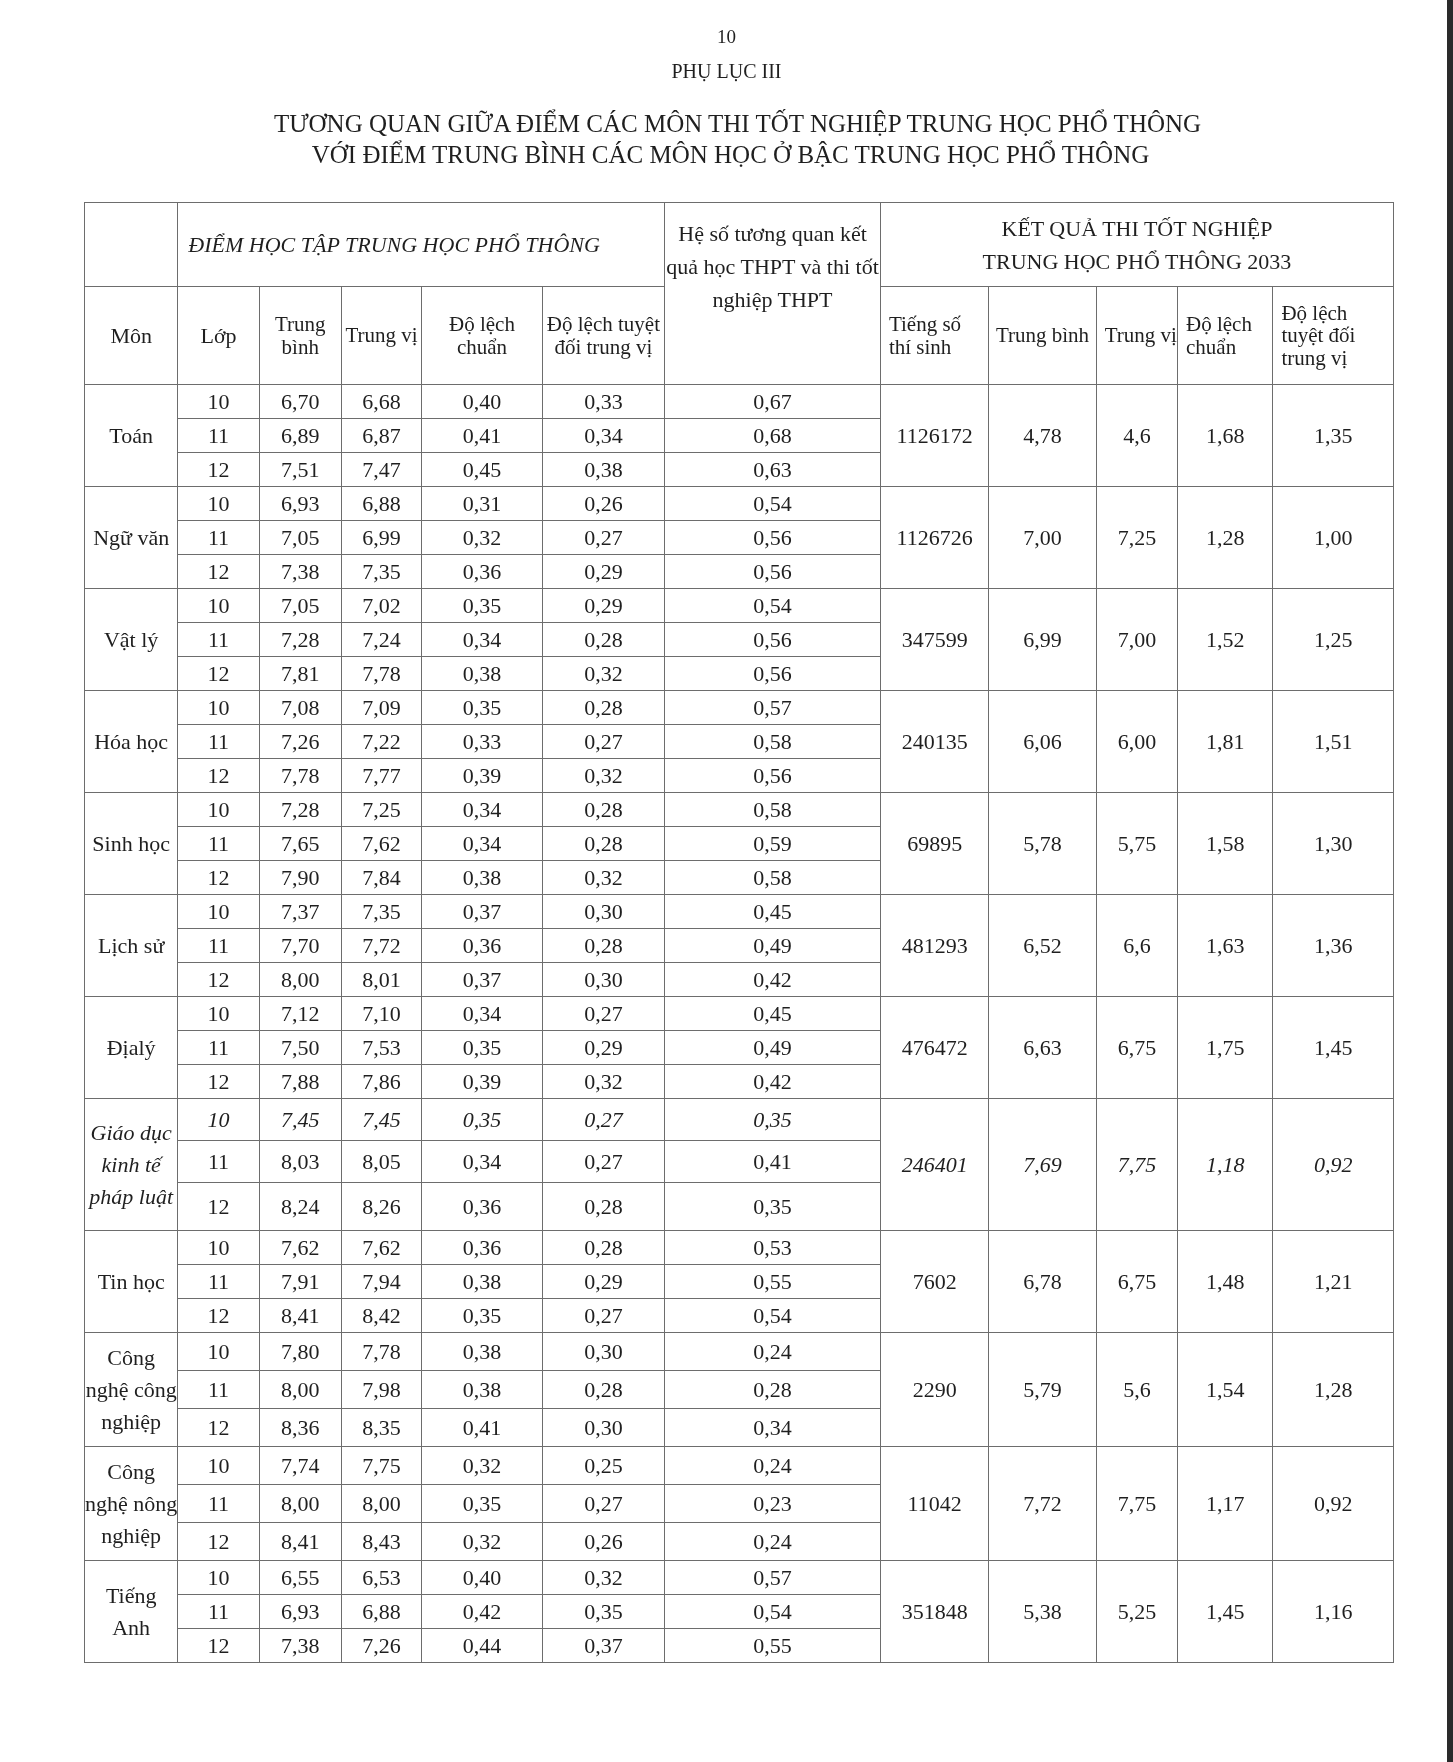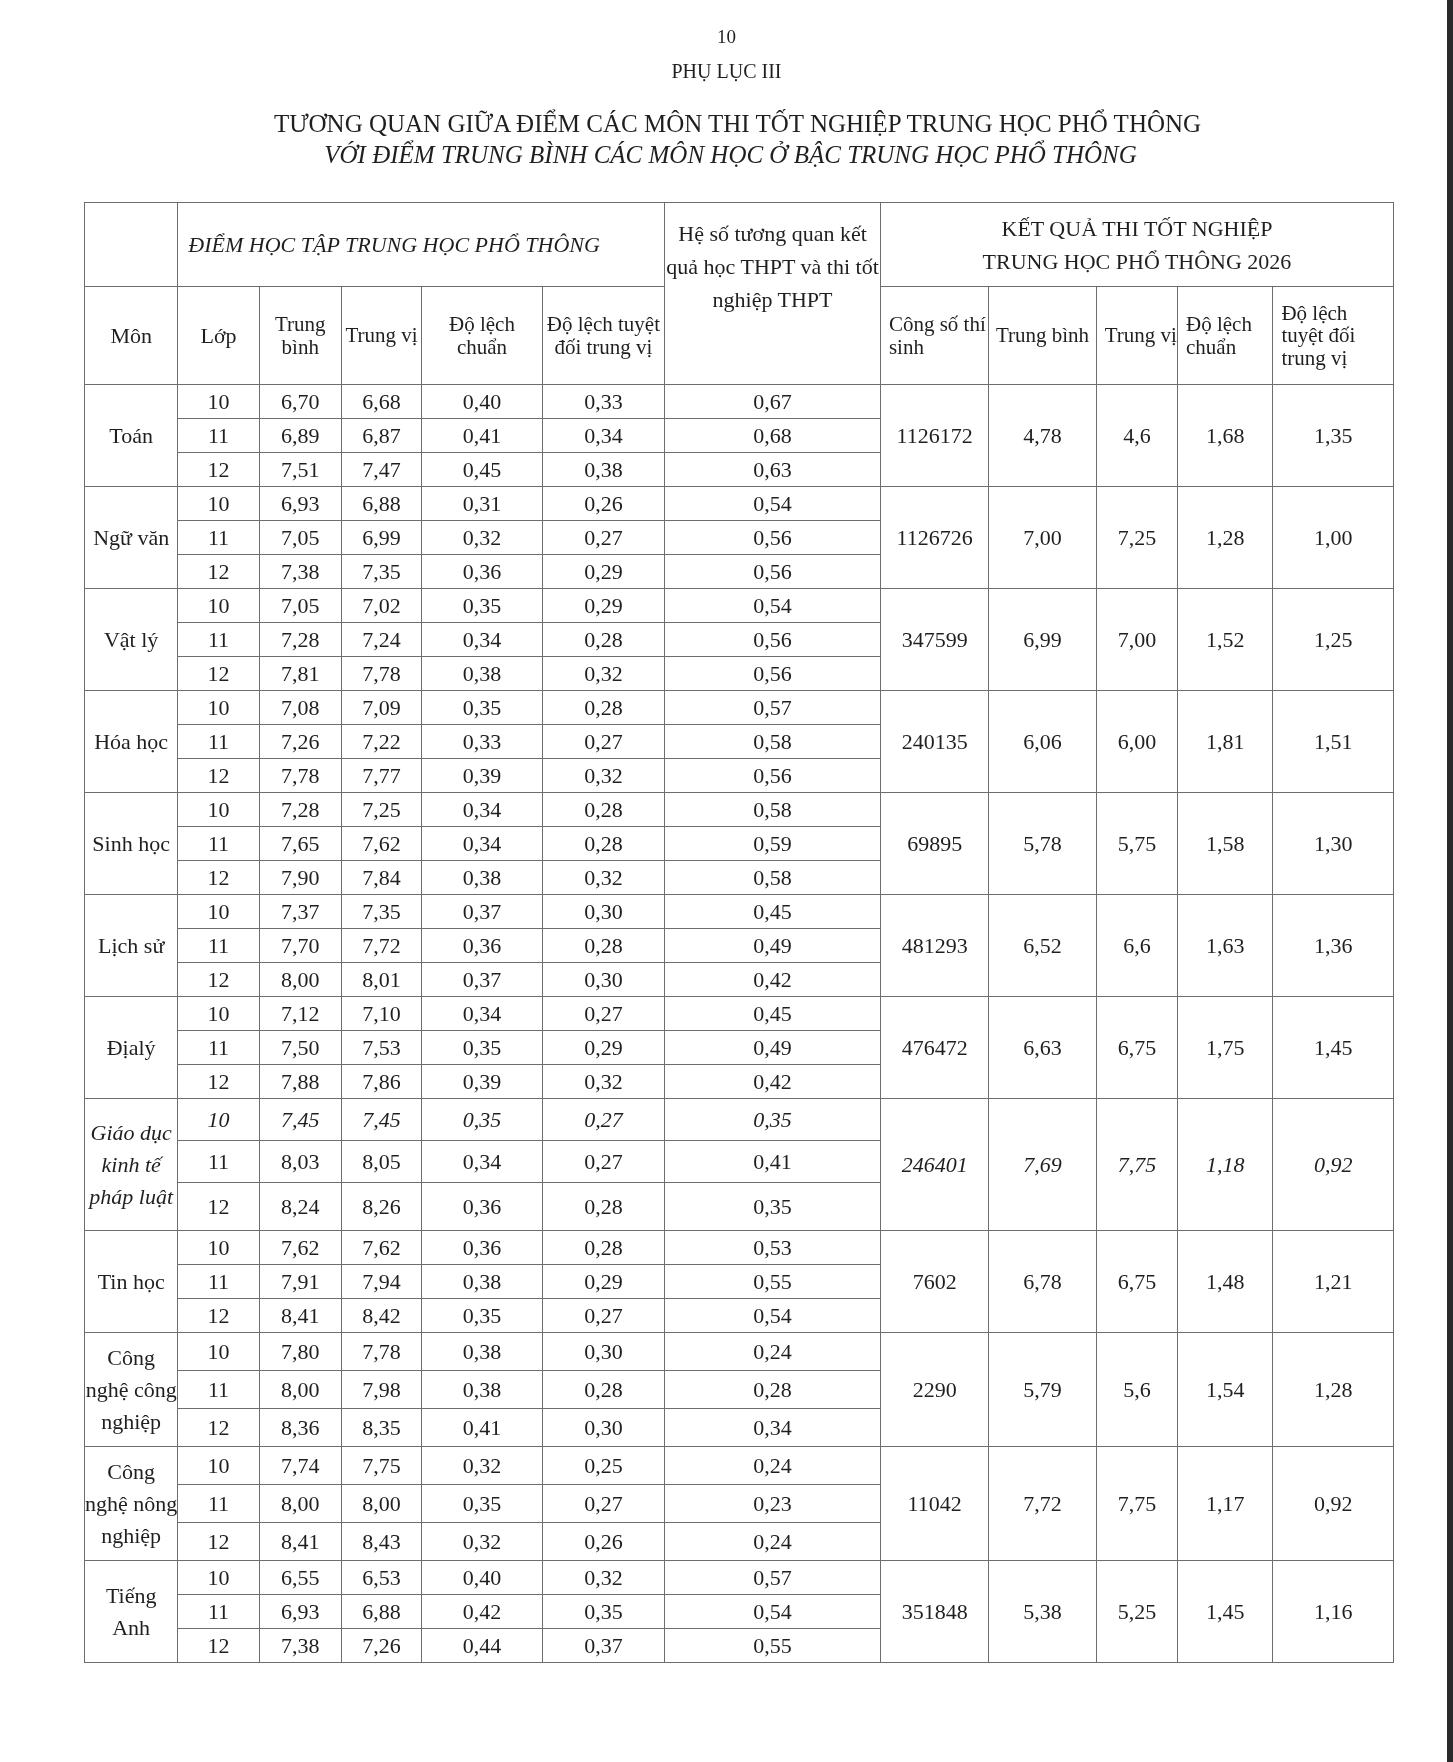--- a/index.html
+++ b/index.html
@@ -5,21 +5,21 @@
   html, body { margin: 0; padding: 0; background: #ffffff; }
   body {
     width: 1453px; height: 1762px; position: relative; overflow: hidden;
     font-family: "Liberation Serif", "DejaVu Serif", serif; color: #1f1f1f;
   }
   .right-edge { position: absolute; right: 0; top: 0; width: 6px; height: 100%; background: #2a2a2a; }
   .page-number { position: absolute; top: 26px; left: 0; width: 1453px; text-align: center; font-size: 19px; }
   .appendix-title { position: absolute; top: 60px; left: 0; width: 1453px; text-align: center; font-size: 20px; }
   .main-title { position: absolute; top: 108px; left: 0; width: 1453px; text-align: center; font-size: 25px; line-height: 31px; }
   .main-title .l1 { display:block; padding-left: 22px; }
-  .main-title .l2 { display:block; padding-left: 8px; font-style: italic; }
+  .main-title .l2 { display:block; padding-left: 8px; }
 
   table.data {
     position: absolute; left: 84px; top: 202px; width: 1310px;
     border-collapse: collapse; table-layout: fixed; font-size: 22px;
   }
   table.data td, table.data th {
     border: 1.5px solid #6d6d6d; text-align: center; vertical-align: middle;
     padding: 0; font-weight: normal;
   }
   table.data th { line-height: 1.05; }
@@ -56,31 +56,31 @@
       <col style="width:95px">
       <col style="width:120px">
   </colgroup>
   <thead>
     <tr style="height:84px">
       <th></th>
       <th colspan="5" class="hdr-big" style="text-align:left;padding-left:10px;font-style:italic;">ĐIỂM HỌC TẬP TRUNG HỌC PHỔ THÔNG</th>
       <th rowspan="2" class="hdr-big" style="line-height:33px;vertical-align:top;padding-top:14px;">Hệ số tương quan kết quả học THPT và thi tốt nghiệp THPT</th>
       <th colspan="5" class="hdr-big" style="line-height:33px;">
         <span>KẾT QUẢ THI TỐT NGHIỆP</span><br>
-        <span>TRUNG HỌC PHỔ THÔNG 2026</span>
+        <span>TRUNG HỌC PHỔ THÔNG 2033</span>
       </th>
     </tr>
     <tr style="height:98px">
       <th class="hdr-big">Môn</th>
       <th class="hdr-big">Lớp</th>
       <th class="hdr-small">Trung bình</th>
       <th class="hdr-small">Trung vị</th>
       <th class="hdr-small">Độ lệch chuẩn</th>
       <th class="hdr-small">Độ lệch tuyệt đối trung vị</th>
-      <th class="hdr-left-small">Công số thí sinh</th>
+      <th class="hdr-left-small">Tiếng số thí sinh</th>
       <th class="hdr-small">Trung bình</th>
       <th class="hdr-left-small">Trung vị</th>
       <th class="hdr-left-small">Độ lệch chuẩn</th>
       <th class="hdr-left-small">Độ lệch tuyệt đối trung vị</th>
     </tr>
   </thead>
   <tbody id="tbody">
       <tr style="height: 30px;">
         <td rowspan="3" class="subject">Toán</td>
         <td class="num">10</td>

